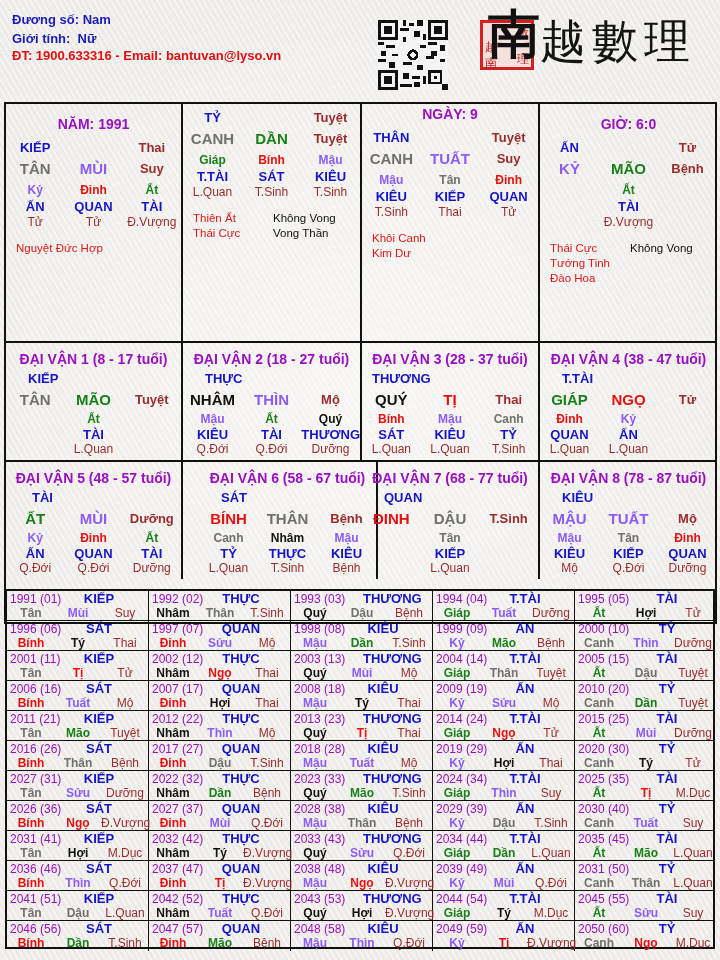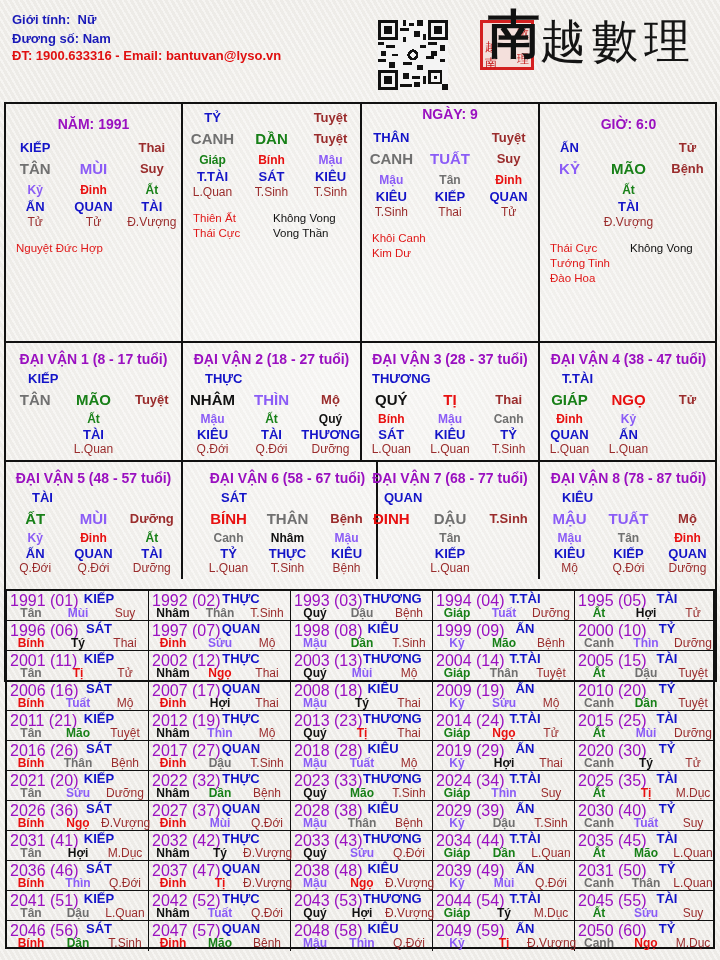--- a/index.html
+++ b/index.html
@@ -18,61 +18,61 @@
   }
   .hdr-info { position: absolute; left: 12px; top: 10px; font-size: 13px; font-weight: bold; line-height: 16px; }
   .hdr-info .blue { color: #1a1ab8; line-height: 19px; }
   .hdr-info .red { color: #e01010; }
   .qr { position: absolute; left: 378px; top: 20px; width: 70px; height: 70px; }
   .seal { position: absolute; left: 480px; top: 20px; width: 54px; height: 50px; border: 3px solid #d42020; background: #f4e0dc; }
   .seal span { position: absolute; color: #c41818; font-family: "DejaVu Serif", serif; font-size: 12px; }
   .seal-big { position: absolute; left: 488px; top: 6px; font-size: 52px; color: #111; font-family: "DejaVu Serif", serif; font-weight: bold; line-height: 56px; }
   .calli { position: absolute; left: 540px; top: 14px; font-size: 46px; letter-spacing: 6px; color: #141414; font-family: "DejaVu Serif", serif; line-height: 54px; }
 
-  .pillars { position: absolute; left: 4px; top: 102px; width: 713px; height: 580px; border: 2px solid #111; }
+  .pillars { position: absolute; left: 4px; top: 102px; width: 713px; height: 522px; border: 2px solid #111; }
   .cell { position: absolute; border-right: 2px solid #111; border-bottom: 2px solid #111; text-align: center; }
   .ptitle { color: #9a10c0; font-weight: bold; font-size: 14px; height: 20px; line-height: 20px; }
   .row3 { display: flex; justify-content: space-around; }
   .row3 > span { width: 33%; text-align: center; }
   .b13 { font-weight: bold; font-size: 13px; }
   .b15 { font-weight: bold; font-size: 15px; }
   .n12 { font-size: 12px; }
   .stars { display: flex; text-align: left; font-size: 11.5px; line-height: 15px; margin-top: 10px; padding-left: 10px; }
   .stars .col { width: 80px; }
   .c-blue { color: #1414c8; }
   .c-gray { color: #707070; }
   .c-orange { color: #8b5cf6; }
   .c-brown { color: #9a2c2c; }
   .c-green { color: #188018; }
   .c-red { color: #e81010; }
   .c-black { color: #111; }
   .c-starred { color: #e01818; }
 
   .annual { position: absolute; left: 5px; top: 589px; width: 710px; height: 360px; border: 2px solid #111; }
   .acell { position: absolute; width: 142px; height: 30px; border-right: 1px solid #111; border-bottom: 1px solid #111; font-size: 12px; }
-  .acell .yr { position: absolute; left: 3px; top: 1px; color: #9a10c0; font-size: 16px; }
+  .acell .yr { position: absolute; left: 3px; top: 1px; color: #9a10c0; font-size: 12px; }
   .acell .god { position: absolute; left: 72px; top: 0px; width: 40px; text-align: center; font-weight: bold; color: #1414c8; font-size: 13px; }
   .acell .l2 { position: absolute; left: 0; top: 15px; width: 142px; display: flex; }
   .acell .l2 span { text-align: center; }
   .acell .l2 .s1 { width: 48px; font-weight: bold; }
   .acell .l2 .s2 { width: 46px; font-weight: bold; }
   .acell .l2 .s3 { width: 48px; }
 </style>
 </head>
 <body>
 <div class="bgtex"></div>
 
 <div class="hdr-info">
   <div class="blue">
+    <span>Đương số:</span>
+    <span>Nam</span>
+  </div>
+  <div class="blue">
     <span>Giới tính:</span>&nbsp;
     <span>Nữ</span>
-  </div>
-  <div class="blue">
-    <span>Đương số:</span>
-    <span>Nam</span>
   </div>
   <div class="red">ĐT: 1900.633316 - Email: bantuvan@lyso.vn</div>
 </div>
 
 <svg class="qr" viewBox="0 0 25 25" shape-rendering="crispEdges">
   <rect width="25" height="25" fill="#f4f4f4"></rect>
   <g fill="#111">
     <rect x="0" y="0" width="7" height="7"></rect>
       <rect x="1" y="1" width="5" height="5" fill="#f4f4f4"></rect>
       <rect x="2" y="2" width="3" height="3"></rect>
@@ -649,21 +649,21 @@
     <div class="acell" style="left: 0px; top: 120px;">
       <span class="yr">2011 (21)</span>
       <span class="god">KIẾP</span>
       <div class="l2">
         <span class="s1 c-gray">Tân</span>
         <span class="s2 c-green">Mão</span>
         <span class="s3 c-brown">Tuyệt</span>
       </div>
     </div>
     <div class="acell" style="left: 142px; top: 120px;">
-      <span class="yr">2012 (19)</span>
+      <span class="yr">2012 (22)</span>
       <span class="god">THỰC</span>
       <div class="l2">
         <span class="s1 c-black">Nhâm</span>
         <span class="s2 c-orange">Thìn</span>
         <span class="s3 c-brown">Mộ</span>
       </div>
     </div>
     <div class="acell" style="left: 284px; top: 120px;">
       <span class="yr">2013 (23)</span>
       <span class="god">THƯƠNG</span>
@@ -730,21 +730,21 @@
     <div class="acell" style="left: 568px; top: 150px; border-right: none; width: 140px;">
       <span class="yr">2020 (30)</span>
       <span class="god">TỶ</span>
       <div class="l2">
         <span class="s1 c-gray">Canh</span>
         <span class="s2 c-black">Tý</span>
         <span class="s3 c-brown">Tử</span>
       </div>
     </div>
     <div class="acell" style="left: 0px; top: 180px;">
-      <span class="yr">2021 (20)</span>
+      <span class="yr">2027 (31)</span>
       <span class="god">KIẾP</span>
       <div class="l2">
         <span class="s1 c-gray">Tân</span>
         <span class="s2 c-orange">Sửu</span>
         <span class="s3 c-brown">Dưỡng</span>
       </div>
     </div>
     <div class="acell" style="left: 142px; top: 180px;">
       <span class="yr">2022 (32)</span>
       <span class="god">THỰC</span>

